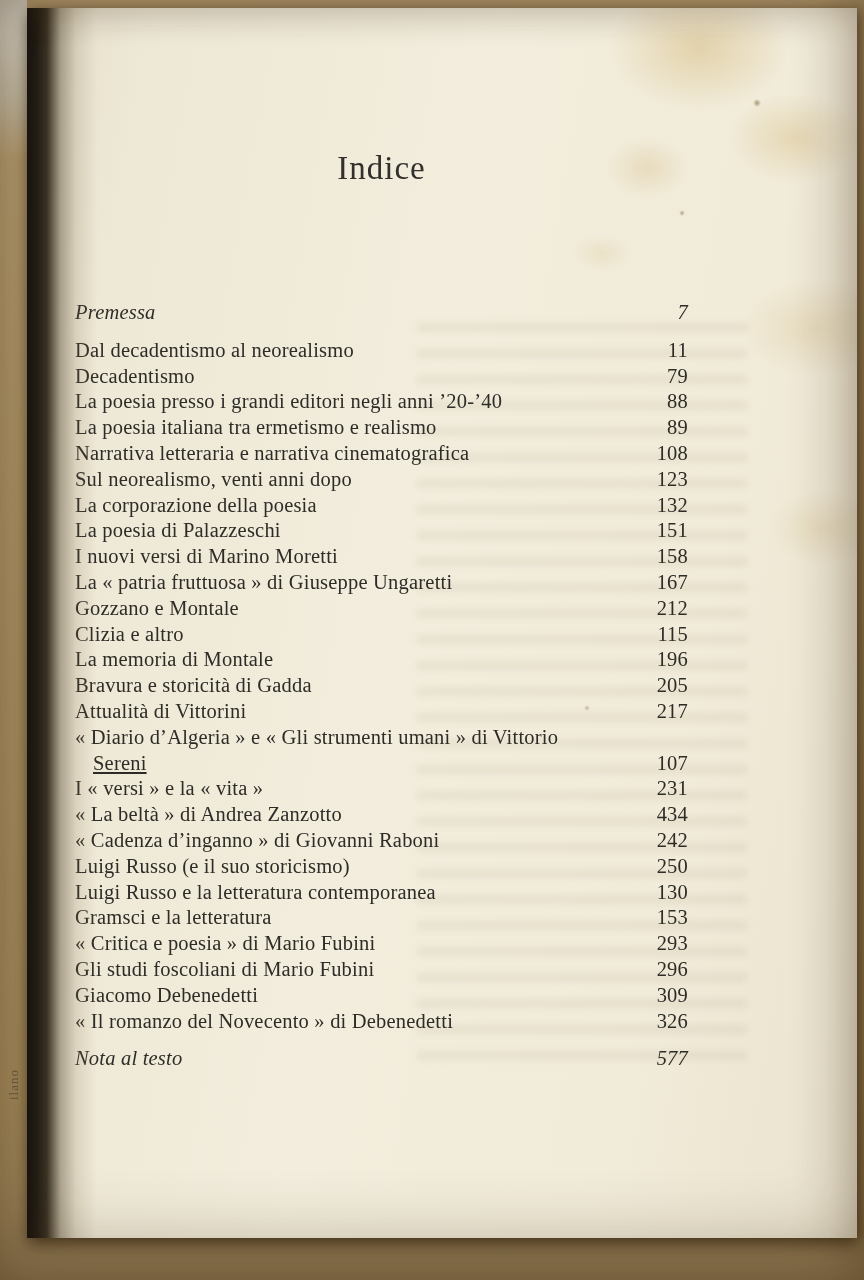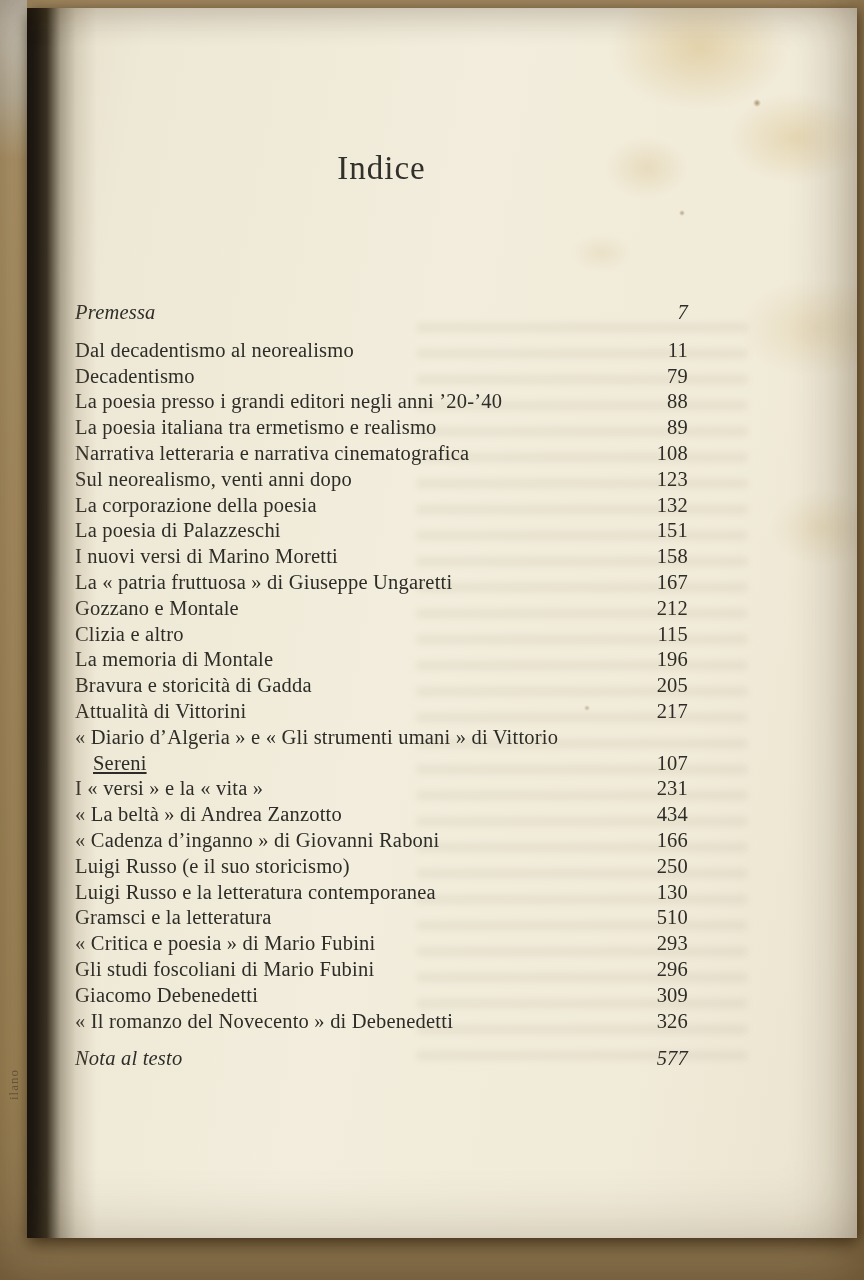--- a/index.html
+++ b/index.html
@@ -203,33 +203,33 @@
           <div class="row">
             <div class="label">I « versi » e la « vita »</div>
             <div class="num">231</div>
           </div>
           <div class="row">
             <div class="label">« La beltà » di Andrea Zanzotto</div>
             <div class="num">434</div>
           </div>
           <div class="row">
             <div class="label">« Cadenza d’inganno » di Giovanni Raboni</div>
-            <div class="num">166</div>
+            <div class="num">242</div>
           </div>
           <div class="row">
             <div class="label">Luigi Russo (e il suo storicismo)</div>
             <div class="num">250</div>
           </div>
           <div class="row">
             <div class="label">Luigi Russo e la letteratura contemporanea</div>
             <div class="num">130</div>
           </div>
           <div class="row">
             <div class="label">Gramsci e la letteratura</div>
-            <div class="num">510</div>
+            <div class="num">153</div>
           </div>
           <div class="row">
             <div class="label">« Critica e poesia » di Mario Fubini</div>
             <div class="num">293</div>
           </div>
           <div class="row">
             <div class="label">Gli studi foscoliani di Mario Fubini</div>
             <div class="num">296</div>
           </div>
           <div class="row">

